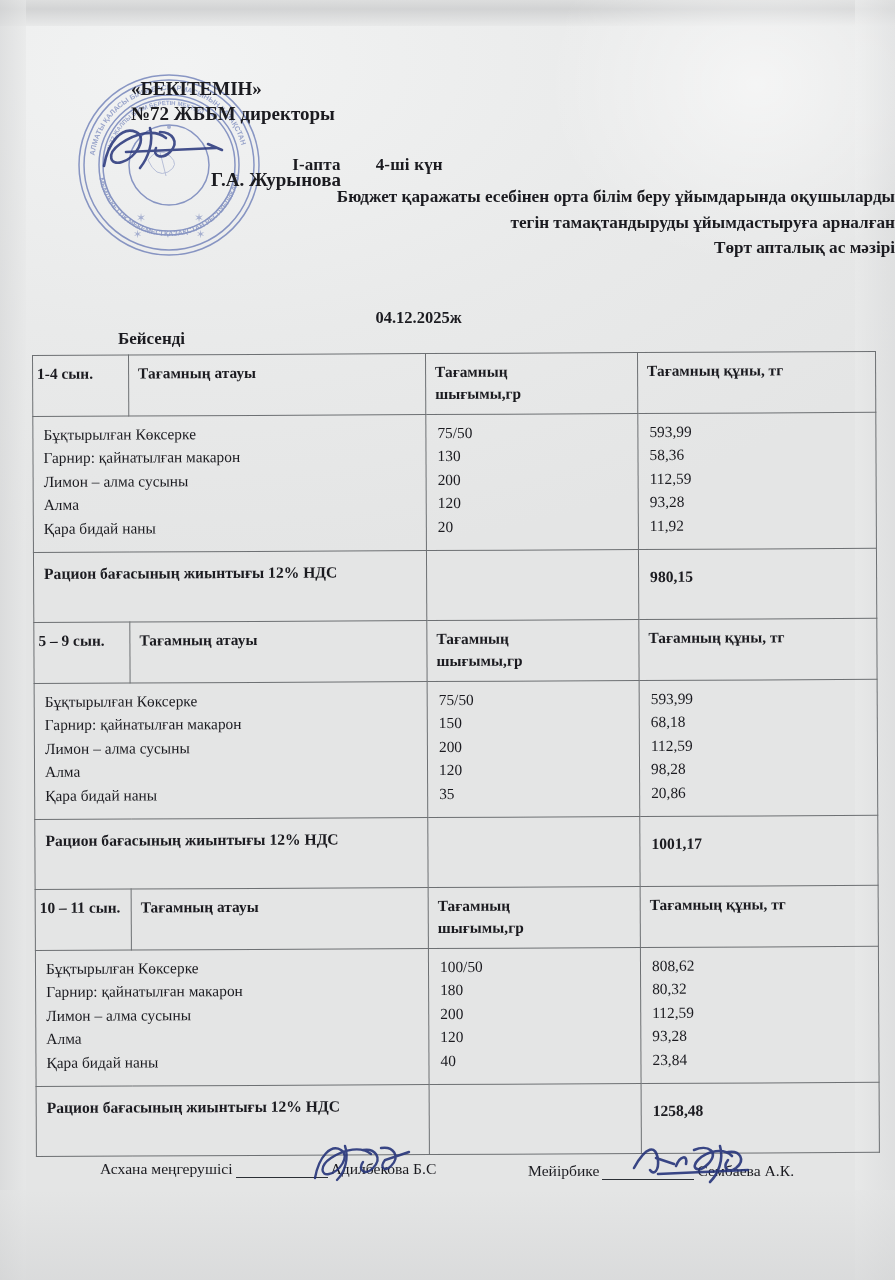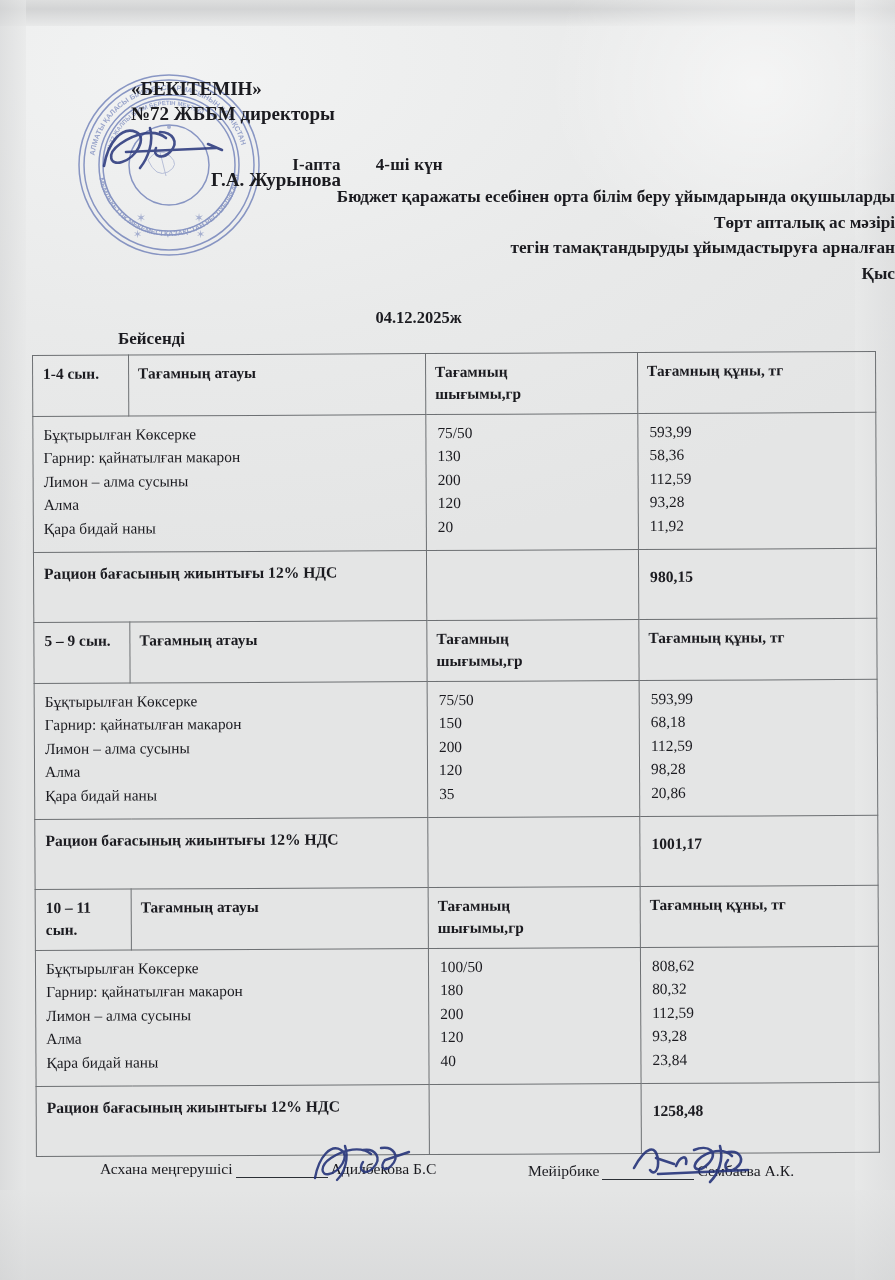--- a/index.html
+++ b/index.html
@@ -132,21 +132,21 @@
   .c3 { width: 212px; }
   .c4 { width: 238px; }
 
   .hdr td {
     font-weight: bold;
     font-size: 15.4px;
     padding: 7px 9px 9px 9px;
     line-height: 1.42;
     height: 44px;
   }
-  .hdr .c1 { padding-left: 10px; }
+  .hdr .c1 { padding-left: 4px; }
   .hdr .two-line { white-space: pre-line; }
 
   .body-row td {
     padding: 6px 9px 12px 9px;
     line-height: 1.52;
     font-size: 15.4px;
   }
   .body-row .dish-cell { padding-left: 10px; }
   .body-row .num-cell { padding-left: 11px; }
   .body-row ul {
@@ -243,23 +243,22 @@
   </div>
 
   <div class="week-line">
     <span>I-апта</span>
     <span class="gap"></span>
     <span>4-ші күн</span>
   </div>
 
   <div class="title-block">
     <div>Бюджет қаражаты есебінен орта білім беру ұйымдарында оқушыларды</div>
+    <div>тегін тамақтандыруды ұйымдастыруға арналған</div>
     <div>Төрт апталық ас мәзірі</div>
-    <div>тегін тамақтандыруды ұйымдастыруға арналған</div>
-    <div>Қыс</div>
   </div>
 
   <div class="doc-date">04.12.2025ж</div>
   <div class="weekday">Бейсенді</div>
 
   <table class="menu-table">
     <colgroup>
       <col class="c1">
         <col class="c2">
         <col class="c3">

